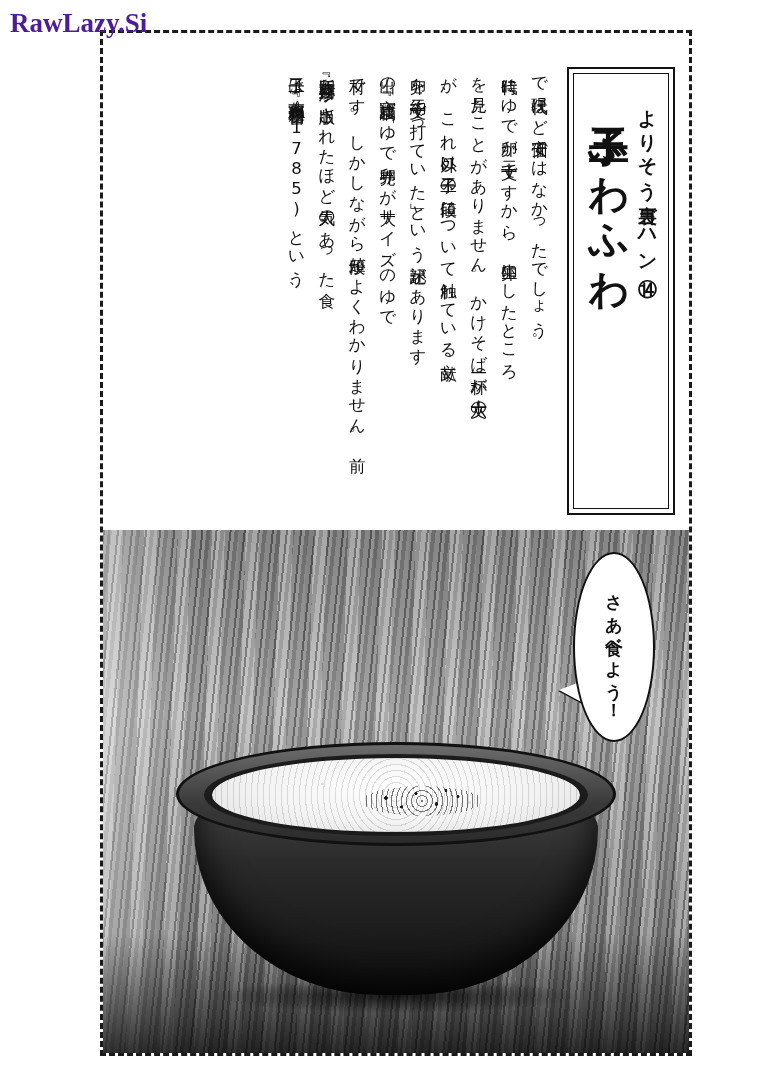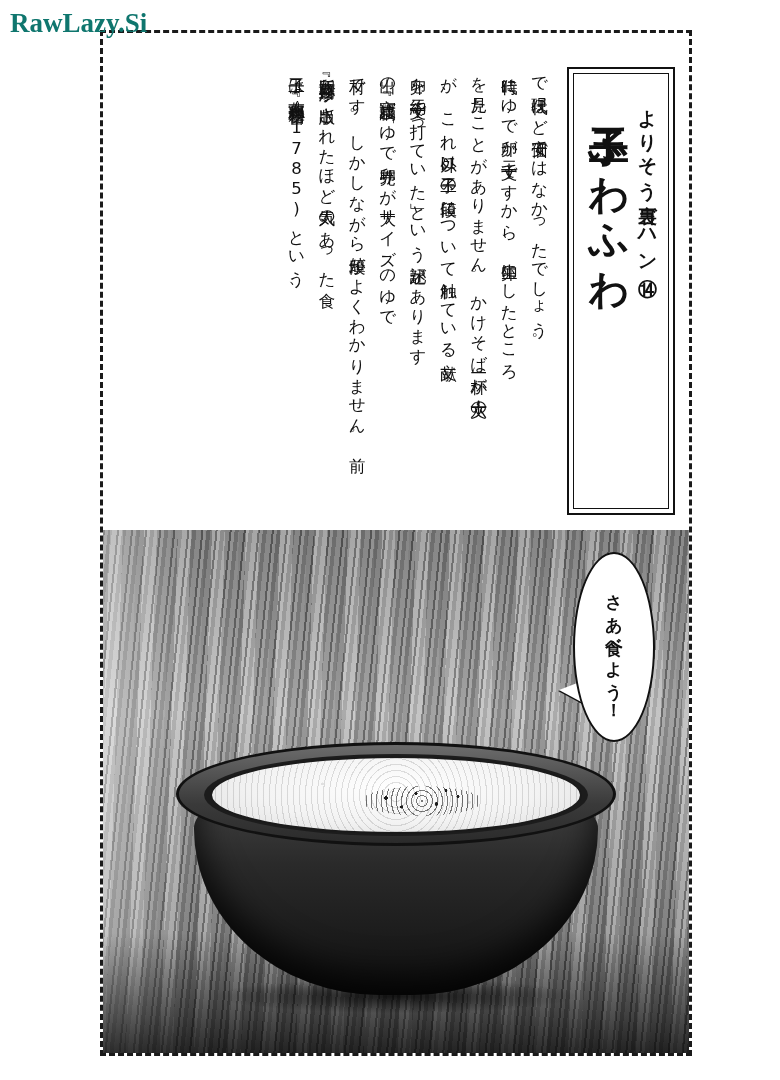--- a/index.html
+++ b/index.html
@@ -16,21 +16,21 @@
   }
 
   
   .watermark {
     position: absolute;
     top: 8px;
     left: 10px;
     font-family: "Liberation Serif", serif;
     font-size: 27px;
     font-weight: bold;
-    color: #0f766e;
+    color: #4c1d95;
     letter-spacing: 0px;
     z-index: 50;
     white-space: nowrap;
   }
 
   
   .page-frame {
     position: absolute;
     left: 100px;
     top: 30px;

